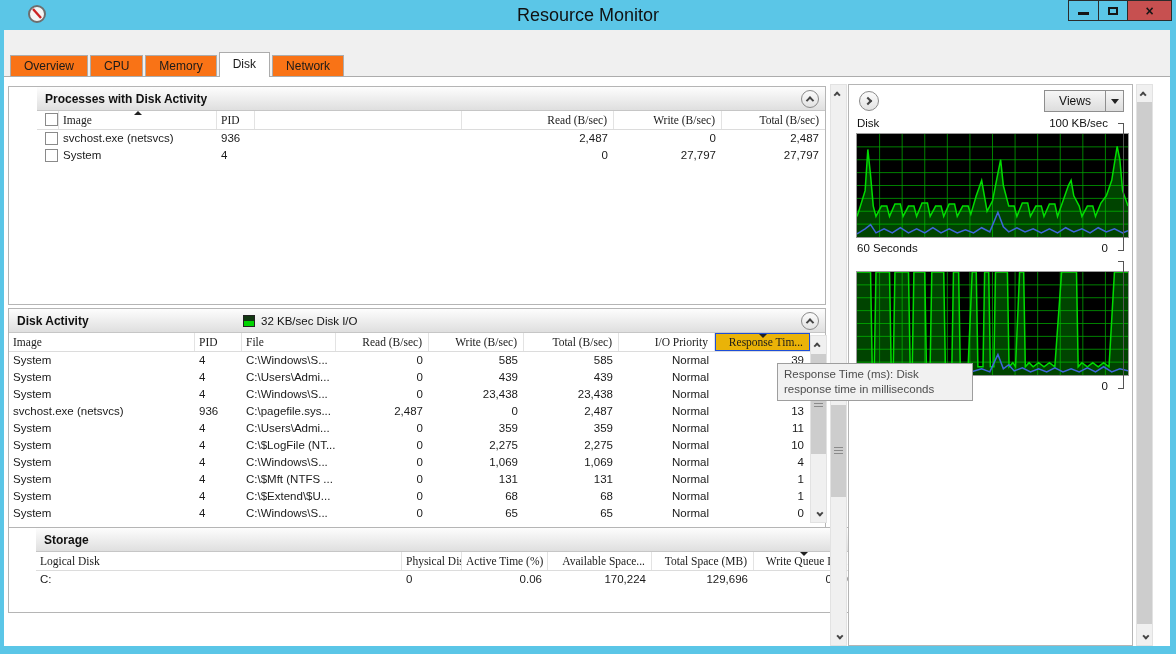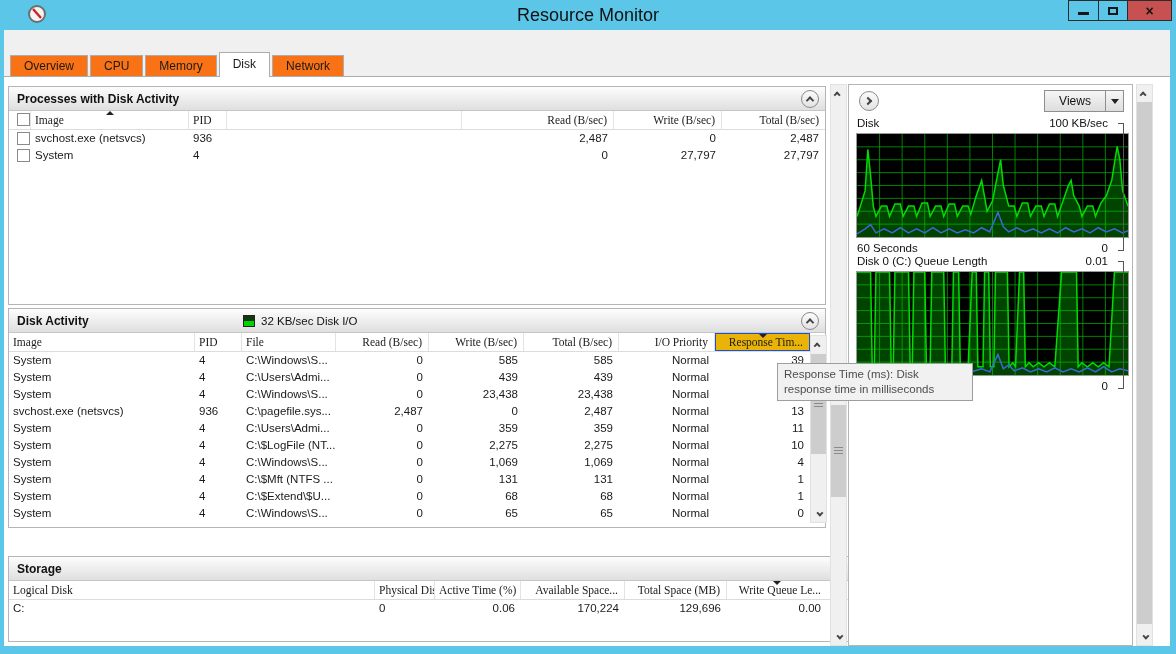--- a/index.html
+++ b/index.html
@@ -136,21 +136,21 @@
     <div class="tabstrip">
       <div class="tab">Overview</div>
       <div class="tab">CPU</div>
       <div class="tab">Memory</div>
       <div class="tab active">Disk</div>
       <div class="tab">Network</div>
     </div>
 
     <div class="main">
 
-      <div class="panel" style="left:4px; top:9px; width:818px; height:219px;">
+      <div class="panel" style="left:4px; top:9px; width:818px; height:219px;padding-left:28px;">
         <div class="panel-header">
           <div class="panel-title">Processes with Disk Activity</div>
           <div class="chev-btn">
               <span class="chevron chev-up"></span>
             </div>
         </div>
         <div class="thead">
           <div class="th pc-chk">
               <div class="checkbox"></div>
             </div>
@@ -316,21 +316,21 @@
             </div>
           <div class="sthumb" style="top:18px; height:100px;">
               <span class="grip" style="top:49px;"></span>
             </div>
           <div class="sbtn" style="bottom:0;">
               <span class="chevron chev-down-sm"></span>
             </div>
         </div>
       </div>
 
-      <div class="panel" style="left:4px; top:479px; width:945px; height:86px;">
+      <div class="panel" style="left:4px; top:450px; width:945px; height:86px;padding-left:27px;">
         <div class="panel-header">
           <div class="panel-title">Storage</div>
           <div class="chev-btn">
               <span class="chevron chev-up"></span>
             </div>
         </div>
         <div class="thead">
           <div class="th sc-log"><span>Logical Disk</span></div>
           <div class="th sc-phy"><span>Physical Disk</span></div>
           <div class="th sc-act num"><span>Active Time (%)</span></div>
@@ -399,24 +399,20 @@
               <polyline points="0,80 1,72 3,55 4,15 5,40 6,70 7,80 9,70 11,70 12,80 14,68 16,68 17,80 19,70 21,70 22,80 24,67 26,67 27,80 29,70 31,70 32,80 34,68 36,68 37,80 39,70 41,70 42,78 44,60 46,45 47,60 48,75 50,65 52,38 53,25 54,50 56,70 58,70 59,80 61,67 63,67 64,80 66,70 68,70 69,80 71,68 73,68 74,80 76,65 78,50 79,45 80,60 82,70 83,80 85,70 87,70 88,80 90,67 92,60 94,45 96,12 97,25 98,55 100,70" fill="none" stroke="#00DC00" stroke-width="1.5" vector-effect="non-scaling-stroke"></polyline>
               <polyline points="0,97 3,92 5,88 7,96 10,92 13,96 16,91 19,96 22,92 25,96 28,91 31,96 34,92 37,96 40,93 43,96 46,91 49,95 52,76 54,90 56,95 59,91 62,95 65,92 68,96 71,92 74,96 77,91 80,95 83,92 86,96 89,91 92,95 95,92 98,96 100,94" fill="none" stroke="#3E66D8" stroke-width="1.5" vector-effect="non-scaling-stroke"></polyline>
             </svg>
         </div>
         <div class="chart-label-row" style="top:157px;">
           <span class="cl-left">60 Seconds</span>
           <span class="cl-right">0</span>
         </div>
         <div class="bracket" style="top:38px; height:128px;"></div>
 
-        <div class="chart-label-row" style="top:170px;">
-          <span class="cl-left">Disk 0 (C:) Queue Length</span>
-          <span class="cl-right">0.01</span>
-        </div>
         <div class="chart-box" style="top:186px;">
           <svg viewBox="0 0 100 100" preserveAspectRatio="none">
               <line x1="8.333333333333334" y1="0" x2="8.333333333333334" y2="100" stroke="#00A000" stroke-width="1" vector-effect="non-scaling-stroke" opacity="0.8"></line>
               <line x1="16.666666666666668" y1="0" x2="16.666666666666668" y2="100" stroke="#00A000" stroke-width="1" vector-effect="non-scaling-stroke" opacity="0.8"></line>
               <line x1="25" y1="0" x2="25" y2="100" stroke="#00A000" stroke-width="1" vector-effect="non-scaling-stroke" opacity="0.8"></line>
               <line x1="33.333333333333336" y1="0" x2="33.333333333333336" y2="100" stroke="#00A000" stroke-width="1" vector-effect="non-scaling-stroke" opacity="0.8"></line>
               <line x1="41.666666666666664" y1="0" x2="41.666666666666664" y2="100" stroke="#00A000" stroke-width="1" vector-effect="non-scaling-stroke" opacity="0.8"></line>
               <line x1="50" y1="0" x2="50" y2="100" stroke="#00A000" stroke-width="1" vector-effect="non-scaling-stroke" opacity="0.8"></line>
               <line x1="58.333333333333336" y1="0" x2="58.333333333333336" y2="100" stroke="#00A000" stroke-width="1" vector-effect="non-scaling-stroke" opacity="0.8"></line>
               <line x1="66.66666666666667" y1="0" x2="66.66666666666667" y2="100" stroke="#00A000" stroke-width="1" vector-effect="non-scaling-stroke" opacity="0.8"></line>

